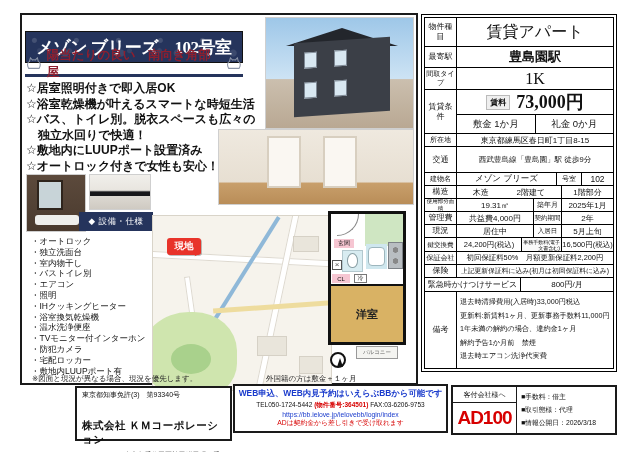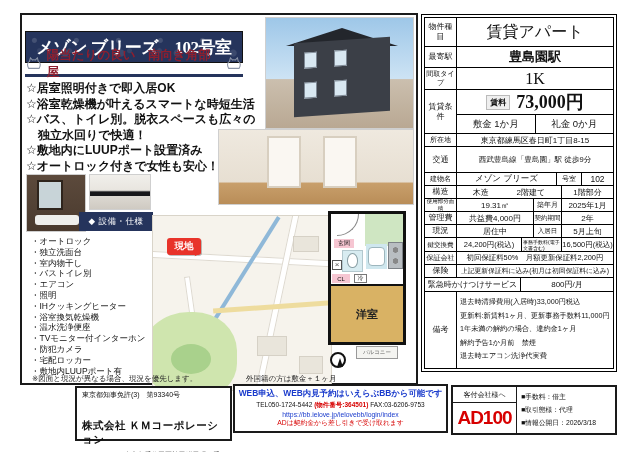--- a/index.html
+++ b/index.html
@@ -16,21 +16,21 @@
       radial-gradient(circle at 45% 85%,rgba(255,255,255,.08) 2px,transparent 3px);
     background-size:42px 28px,56px 34px,30px 22px;
     color:#fff;display:flex;align-items:center;justify-content:center;
     font-size:17px;font-weight:bold;letter-spacing:-.5px;border:1px solid #111}
   .subtitle-row{left:3px;top:38px;width:218px;height:24px;display:flex;align-items:center;justify-content:center;gap:4px;border-bottom:3px solid #25345c}
   .subtitle-text{color:#8e1f2f;font-weight:bold;font-size:12.5px}
   .stars{left:4px;top:66px;width:240px;font-weight:bold;font-size:12px;line-height:15.5px;white-space:nowrap}
   .equip-header{left:57px;top:197px;width:74px;height:19px;background:#25345c;color:#fff;font-size:8.5px;display:flex;align-items:center;justify-content:center;letter-spacing:.5px}
   .equip-list{left:9px;top:221px;width:142px;font-size:8.5px;line-height:10.8px;list-style:none;white-space:nowrap}
   .footnote{left:10px;top:359px;font-size:7.5px;color:#222}
-  .foreign-note{left:224px;top:359px;font-size:7.5px;color:#222}
+  .foreign-note{left:244px;top:359px;font-size:7.5px;color:#222}
 
   
   .photo{border:1px solid #cfcfcf;overflow:hidden}
   .ph-building{left:243px;top:2px;width:149px;height:112px;background:linear-gradient(180deg,#9ec7e8 0%,#cde3f4 55%,#cbbfae 56%,#b9a893 100%)}
   .bld-body{position:absolute;left:28px;top:22px;width:96px;height:74px;background:#3b3f47;transform:skewY(-4deg)}
   .bld-roof{position:absolute;left:20px;top:10px;width:112px;height:18px;background:#23262c;clip-path:polygon(0 100%,50% 0,100% 100%)}
   .bld-win{position:absolute;width:13px;height:16px;background:#d9e8f2;border:1px solid #7e8894}
   .ph-interior{left:196px;top:114px;width:196px;height:76px;background:linear-gradient(180deg,#efe9df 0%,#e7dfd2 70%,#c89f6b 72%,#b98d58 100%)}
   .int-door{position:absolute;top:6px;width:34px;height:52px;background:#faf7f2;border:2px solid #d8cfc0}
   .ph-vanity{left:4px;top:159px;width:60px;height:58px;background:linear-gradient(180deg,#5c4a3c 0%,#4a3a2e 100%)}
@@ -70,21 +70,21 @@
   .pk-compass{position:absolute;left:2px;top:141px;width:16px;height:16px;border:2px solid #111;border-radius:50%;background:#fff}
   .pk-needle{position:absolute;left:5px;top:1px;width:0;height:0;border:3px solid transparent;border-bottom:9px solid #111}
 
   
   .right-panel{left:421px;top:14px;width:196px;height:358px;border:1px solid #000;padding:2px;background:#fff}
   .table-inner{width:100%;height:100%;border:1px solid #000;display:flex;flex-direction:column}
   .trow{display:flex;border-top:1px solid #000;align-items:stretch}
   .trow.first{border-top:none}
   .tlabel{width:32px;min-width:32px;border-right:1px solid #000;display:flex;align-items:center;justify-content:center;text-align:center;font-size:8px;line-height:1.2;padding:0 1px}
   .tval{flex:1;display:flex;align-items:center;justify-content:center;font-size:8px;padding:0 2px;text-align:center}
-  .cellr{border-left:1px solid #000;display:flex;align-items:center;justify-content:center;text-align:left}
+  .cellr{border-left:1px solid #000;display:flex;align-items:center;justify-content:center;text-align:right}
   .notes-val{flex:1;font-size:7.2px;line-height:13.5px;padding:3px 3px;white-space:nowrap}
   .rent-tag{font-size:8px;font-weight:bold;background:#efefef;border:1px solid #bbb;padding:1px 3px;margin-right:6px}
 
   
   .company-box{left:75px;top:386px;width:157px;height:55px;border:2px solid #1a1a1a;padding:2px 5px;background:#fff}
   .license{font-size:7px}
   .company-name{font-size:10.5px;font-weight:bold;letter-spacing:.5px;margin-top:19px}
   .company-addr{font-size:6.8px;margin-top:3px}
   .web-box{left:233px;top:384px;width:215px;height:49px;border:2px solid #1a1a1a;padding:2px 3px;text-align:center;background:#fff}
   .web-head{color:#1a3bcc;font-weight:bold;font-size:8.4px;white-space:nowrap}

